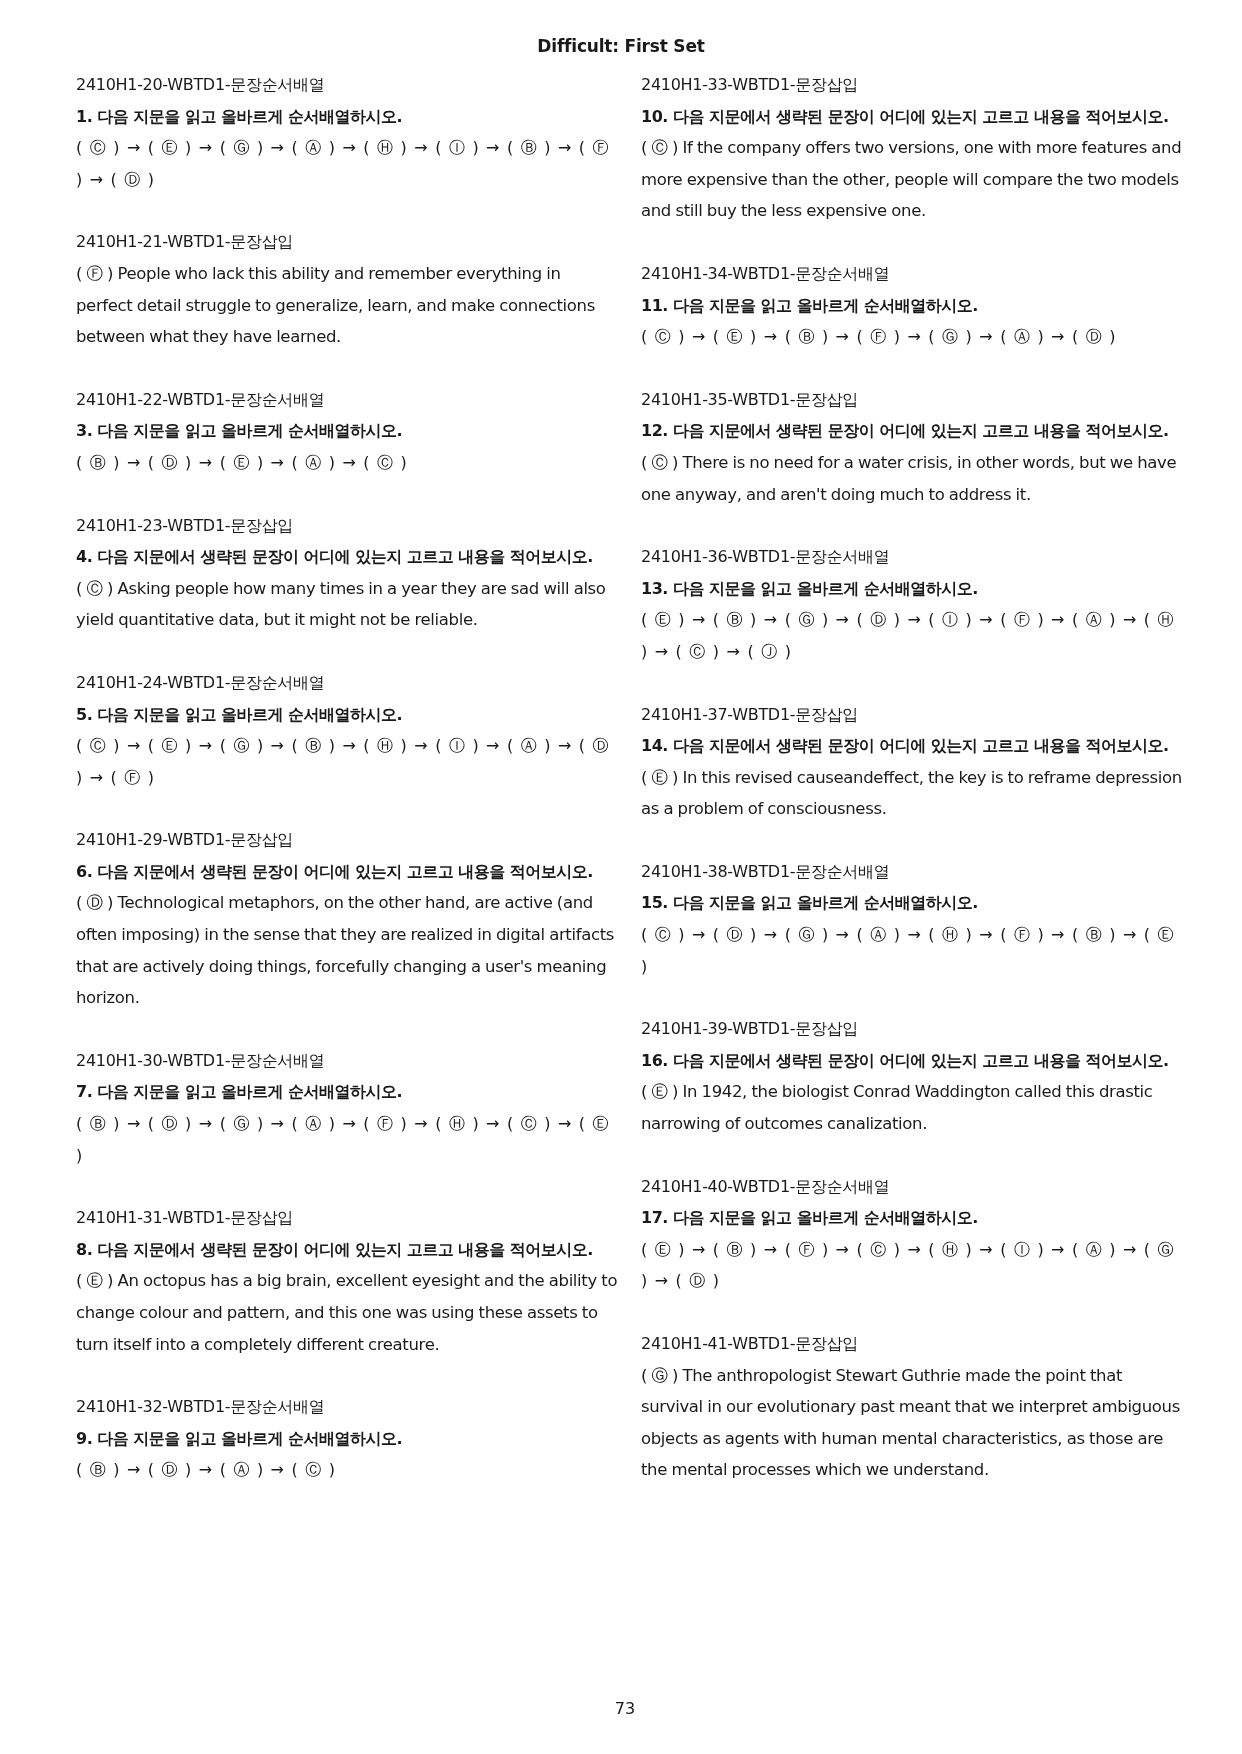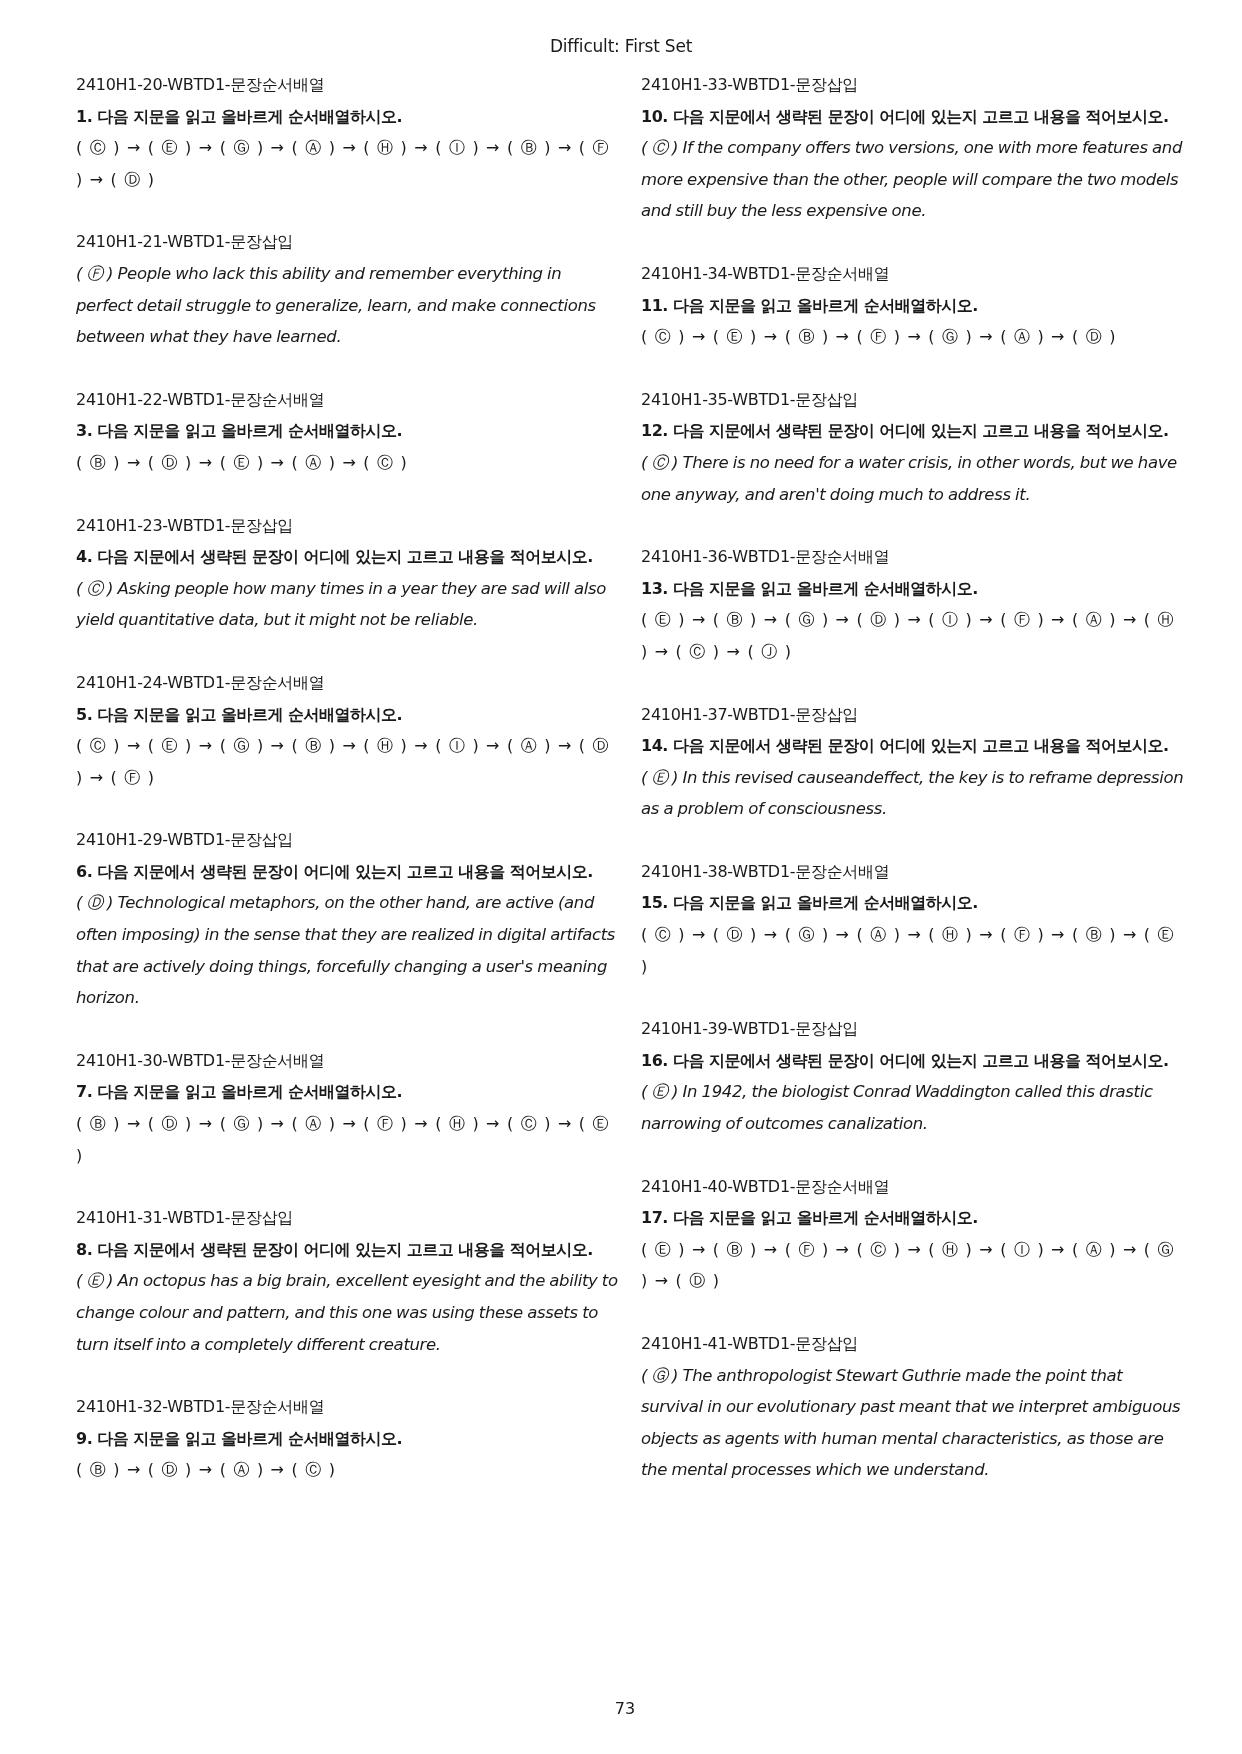--- a/index.html
+++ b/index.html
@@ -14,21 +14,21 @@
       overflow: hidden;
       font-family: "DejaVu Sans", "Liberation Sans", sans-serif;
       color: #1a1a1a;
     }
     .page-title {
       position: absolute;
       top: 34px;
       left: 0;
       width: 1242px;
       text-align: center;
-      font-weight: normal;
+      font-weight: bold;
       font-size: 17px;
       line-height: 24px;
       letter-spacing: -0.2px;
     }
     .column {
       position: absolute;
       top: 69px;
       width: 545px;
     }
     .col-left { left: 76px; }
@@ -47,21 +47,20 @@
       font-weight: bold;
       line-height: 31.6px;
       letter-spacing: -0.5px;
       white-space: nowrap;
     }
     .item-answer {
       font-size: 16.5px;
       line-height: 31.6px;
       letter-spacing: -0.35px;
       word-spacing: -0.5px;
-      font-style: italic;
     }
     .sequence {
       font-size: 16px;
       line-height: 31.6px;
       letter-spacing: 0.2px;
       word-spacing: 2px;
     }
     .page-number {
       position: absolute;
       top: 1697px;

